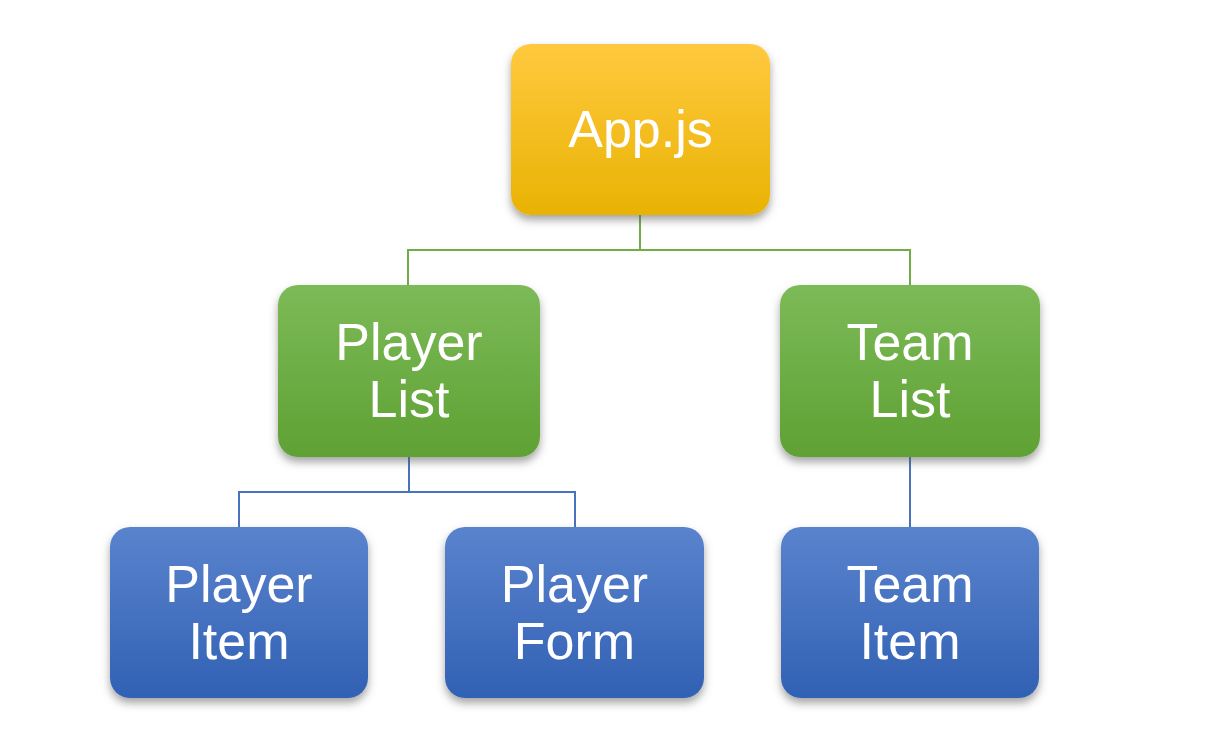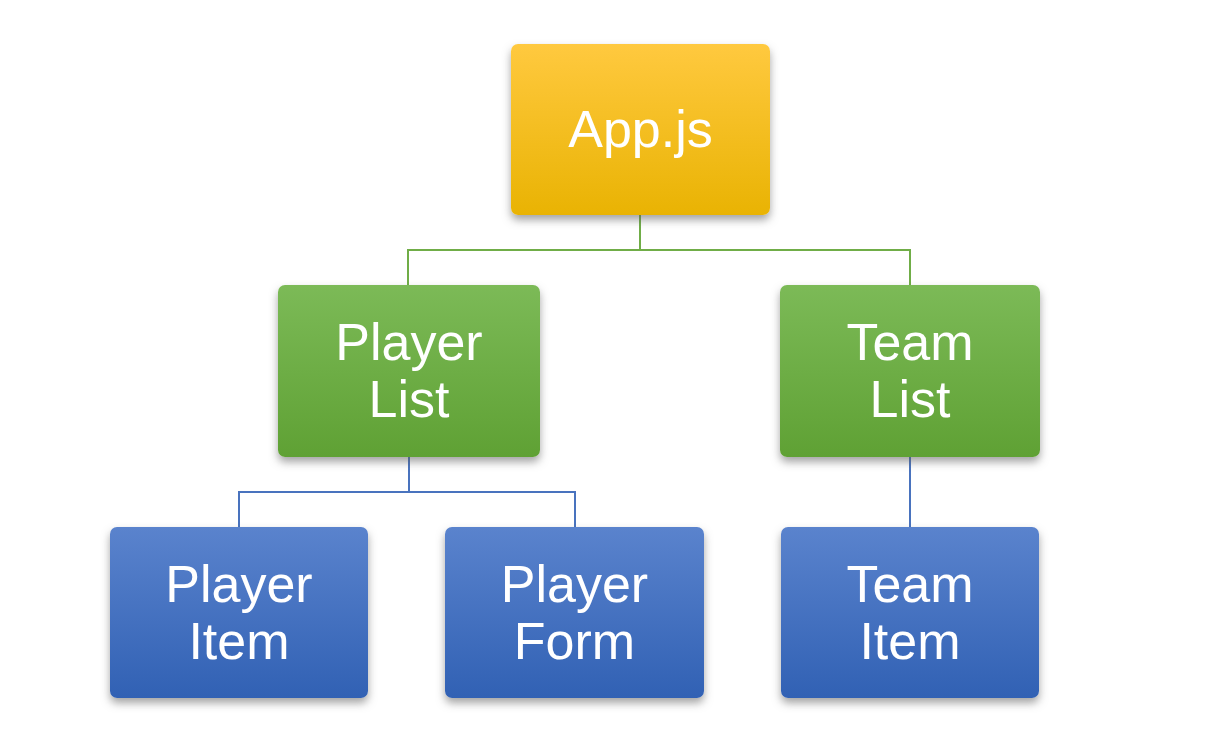--- a/index.html
+++ b/index.html
@@ -10,21 +10,21 @@
   .canvas {
     position: relative;
     width: 1209px;
     height: 741px;
     background: var(--background, #FFFFFF);
     overflow: hidden;
     font-family: "Liberation Sans", "DejaVu Sans", sans-serif;
   }
   .node {
     position: absolute;
-    border-radius: 7px;
+    border-radius: 20px;
     display: flex;
     align-items: center;
     justify-content: center;
     text-align: center;
     color: var(--text, #FFFFFF);
     font-size: 52px;
     line-height: 57px;
     white-space: pre-line;
     box-shadow: 0 5px 9px rgba(90, 90, 90, 0.55);
     box-sizing: border-box;

